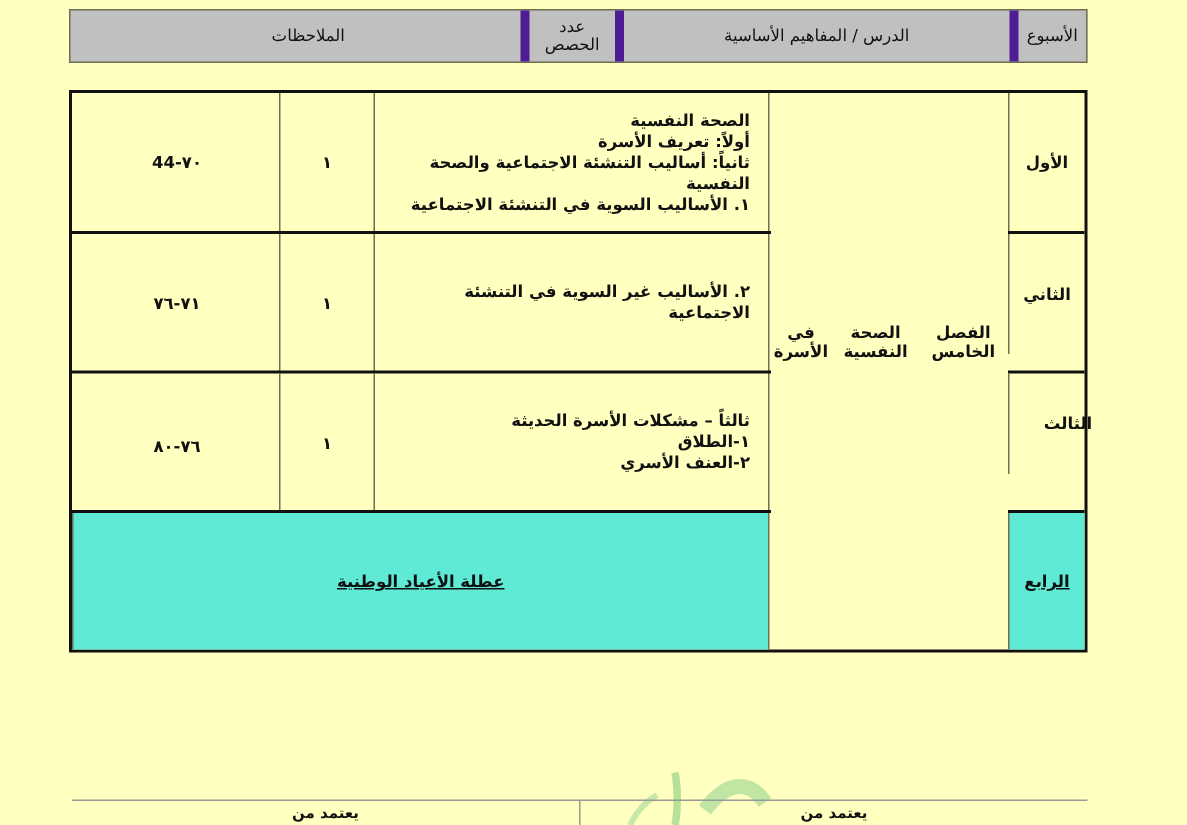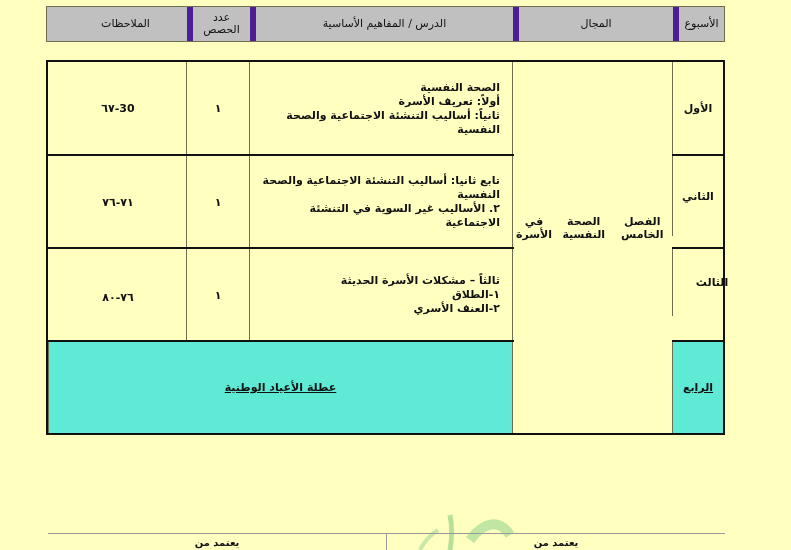--- a/index.html
+++ b/index.html
@@ -50,21 +50,20 @@
   .footer > div { flex:1; text-align:center; font-size:10px; font-weight:bold; padding-top:3px; box-sizing:border-box;}
   .footer > div:first-child { border-left:1px solid #999; }
 
   .watermark { position:absolute; left:410px; top:510px; width:140px; height:40px; opacity:.55; }
 </style>
 </head>
 <body>
 
 <div class="hdr">
   <div class="c-week">الأسبوع</div>
-  <div class="c-domain">المجال</div>
   <div class="c-lesson">الدرس / المفاهيم الأساسية</div>
   <div class="c-count" style="flex-direction:column;">
     <span>عدد</span>
     <span>الحصص</span>
   </div>
   <div class="c-notes">الملاحظات</div>
 </div>
 
 <div class="main">
 
@@ -75,31 +74,31 @@
       <span>في الأسرة</span>
     </div>
   </div>
 
   <div class="cell week" style="top:0;height:93px;">الأول</div>
   <div class="cell lesson" style="top:0;height:93px;">
     <div>
       <div>الصحة النفسية</div>
       <div>أولاً: تعريف الأسرة</div>
       <div>ثانياً: أساليب التنشئة الاجتماعية والصحة النفسية</div>
+      <div>١. الأساليب السوية في التنشئة الاجتماعية</div>
     </div>
   </div>
   <div class="cell count" style="top:0;height:93px;">١</div>
-  <div class="cell notes" style="top:0;height:93px;">٦٧-30</div>
+  <div class="cell notes" style="top:0;height:93px;">44-٧٠</div>
   <div class="hline" style="top:92px;left:0;width:466px;"></div>
   <div class="hline" style="top:92px;right:0;width:51px;"></div>
 
   <div class="cell week" style="top:94px;height:80px;">الثاني</div>
   <div class="cell lesson" style="top:94px;height:92px;">
     <div style="width:240px;">
-      <div>تابع ثانيا: أساليب التنشئة الاجتماعية والصحة النفسية</div>
       <div>٢. الأساليب غير السوية في التنشئة الاجتماعية</div>
     </div>
   </div>
   <div class="cell count" style="top:94px;height:92px;">١</div>
   <div class="cell notes" style="top:94px;height:92px;">٧١-٧٦</div>
   <div class="hline" style="top:185px;left:0;width:466px;"></div>
   <div class="hline" style="top:185px;right:0;width:51px;"></div>
 
   <div class="cell week" style="top:187px;height:67px;padding-left:28px;">الثالث</div>
   <div class="cell lesson" style="top:187px;height:92px;padding-left:16px;">

